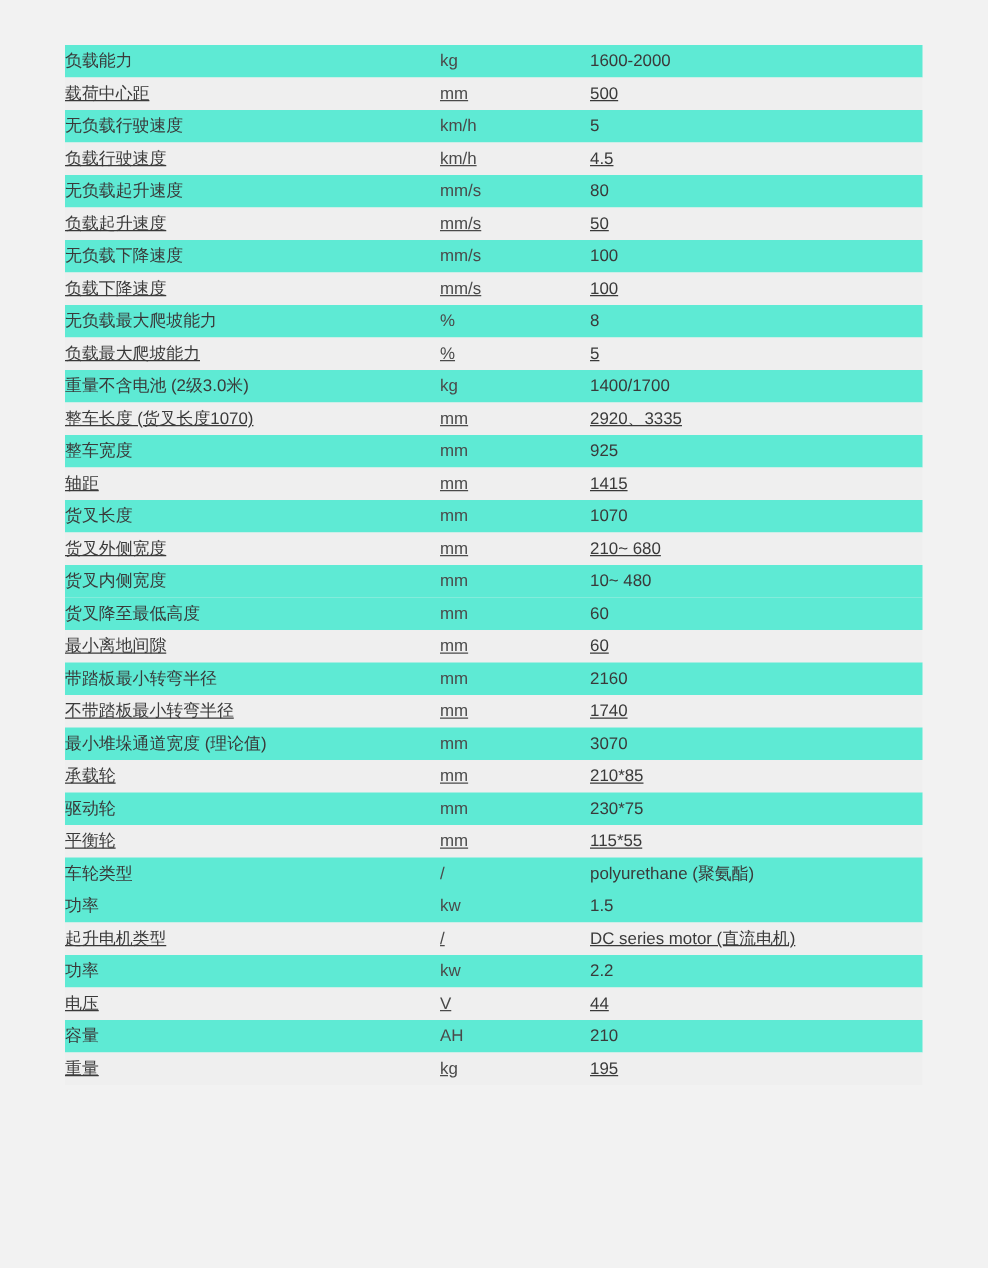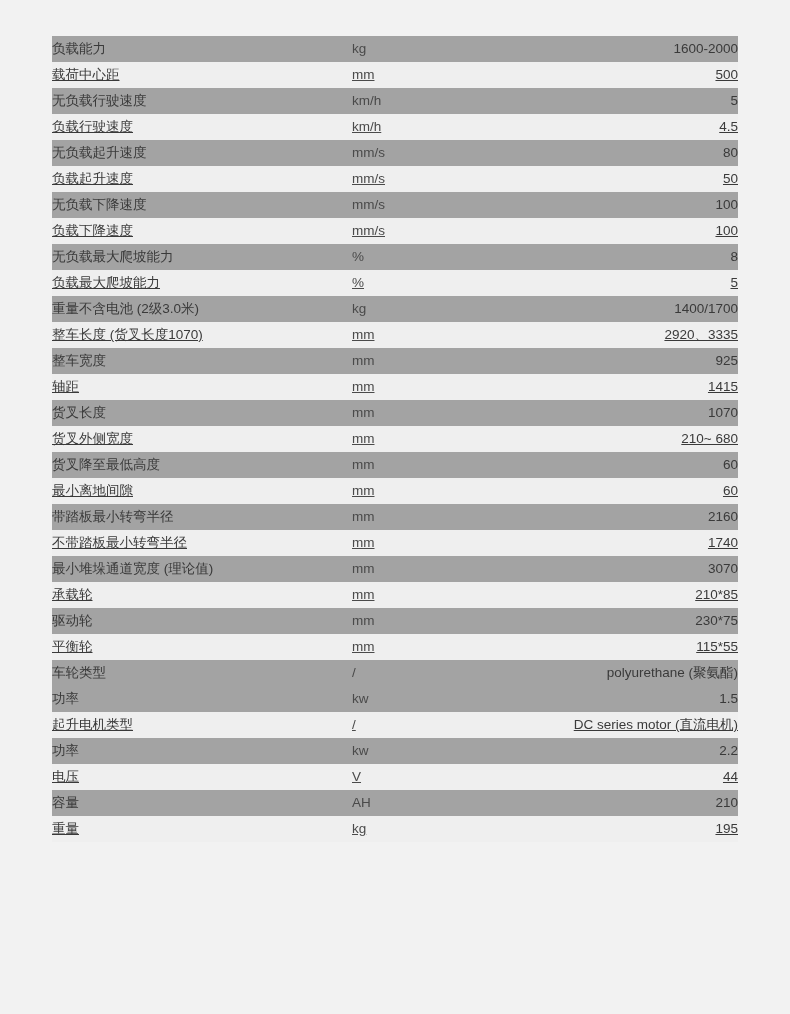--- a/index.html
+++ b/index.html
@@ -39,24 +39,24 @@
     text-align: left;
     color: #3a3a3a;
   }
   td.c-unit {
     width: 120px;
     text-align: left;
     color: #4a4a4a;
   }
   td.c-value {
     width: 266px;
-    text-align: right;
+    text-align: left;
     color: #3a3a3a;
   }
-  tr.row-odd td { background: #a3a3a3; }
+  tr.row-odd td { background: #5eead4; }
   tr.row-even td { background: #efefef; text-decoration: underline; }
 </style>
 </head>
 <body>
 
 <div class="spec-wrap">
   <table class="spec-table">
     <tbody>
         <tr class="row-odd">
           <td class="c-name">负载能力</td>
@@ -132,20 +132,25 @@
           <td class="c-name">货叉长度</td>
           <td class="c-unit">mm</td>
           <td class="c-value">1070</td>
         </tr>
         <tr class="row-even">
           <td class="c-name">货叉外侧宽度</td>
           <td class="c-unit">mm</td>
           <td class="c-value">210~ 680</td>
         </tr>
         <tr class="row-odd">
+          <td class="c-name">货叉内侧宽度</td>
+          <td class="c-unit">mm</td>
+          <td class="c-value">10~ 480</td>
+        </tr>
+        <tr class="row-odd">
           <td class="c-name">货叉降至最低高度</td>
           <td class="c-unit">mm</td>
           <td class="c-value">60</td>
         </tr>
         <tr class="row-even">
           <td class="c-name">最小离地间隙</td>
           <td class="c-unit">mm</td>
           <td class="c-value">60</td>
         </tr>
         <tr class="row-odd">

